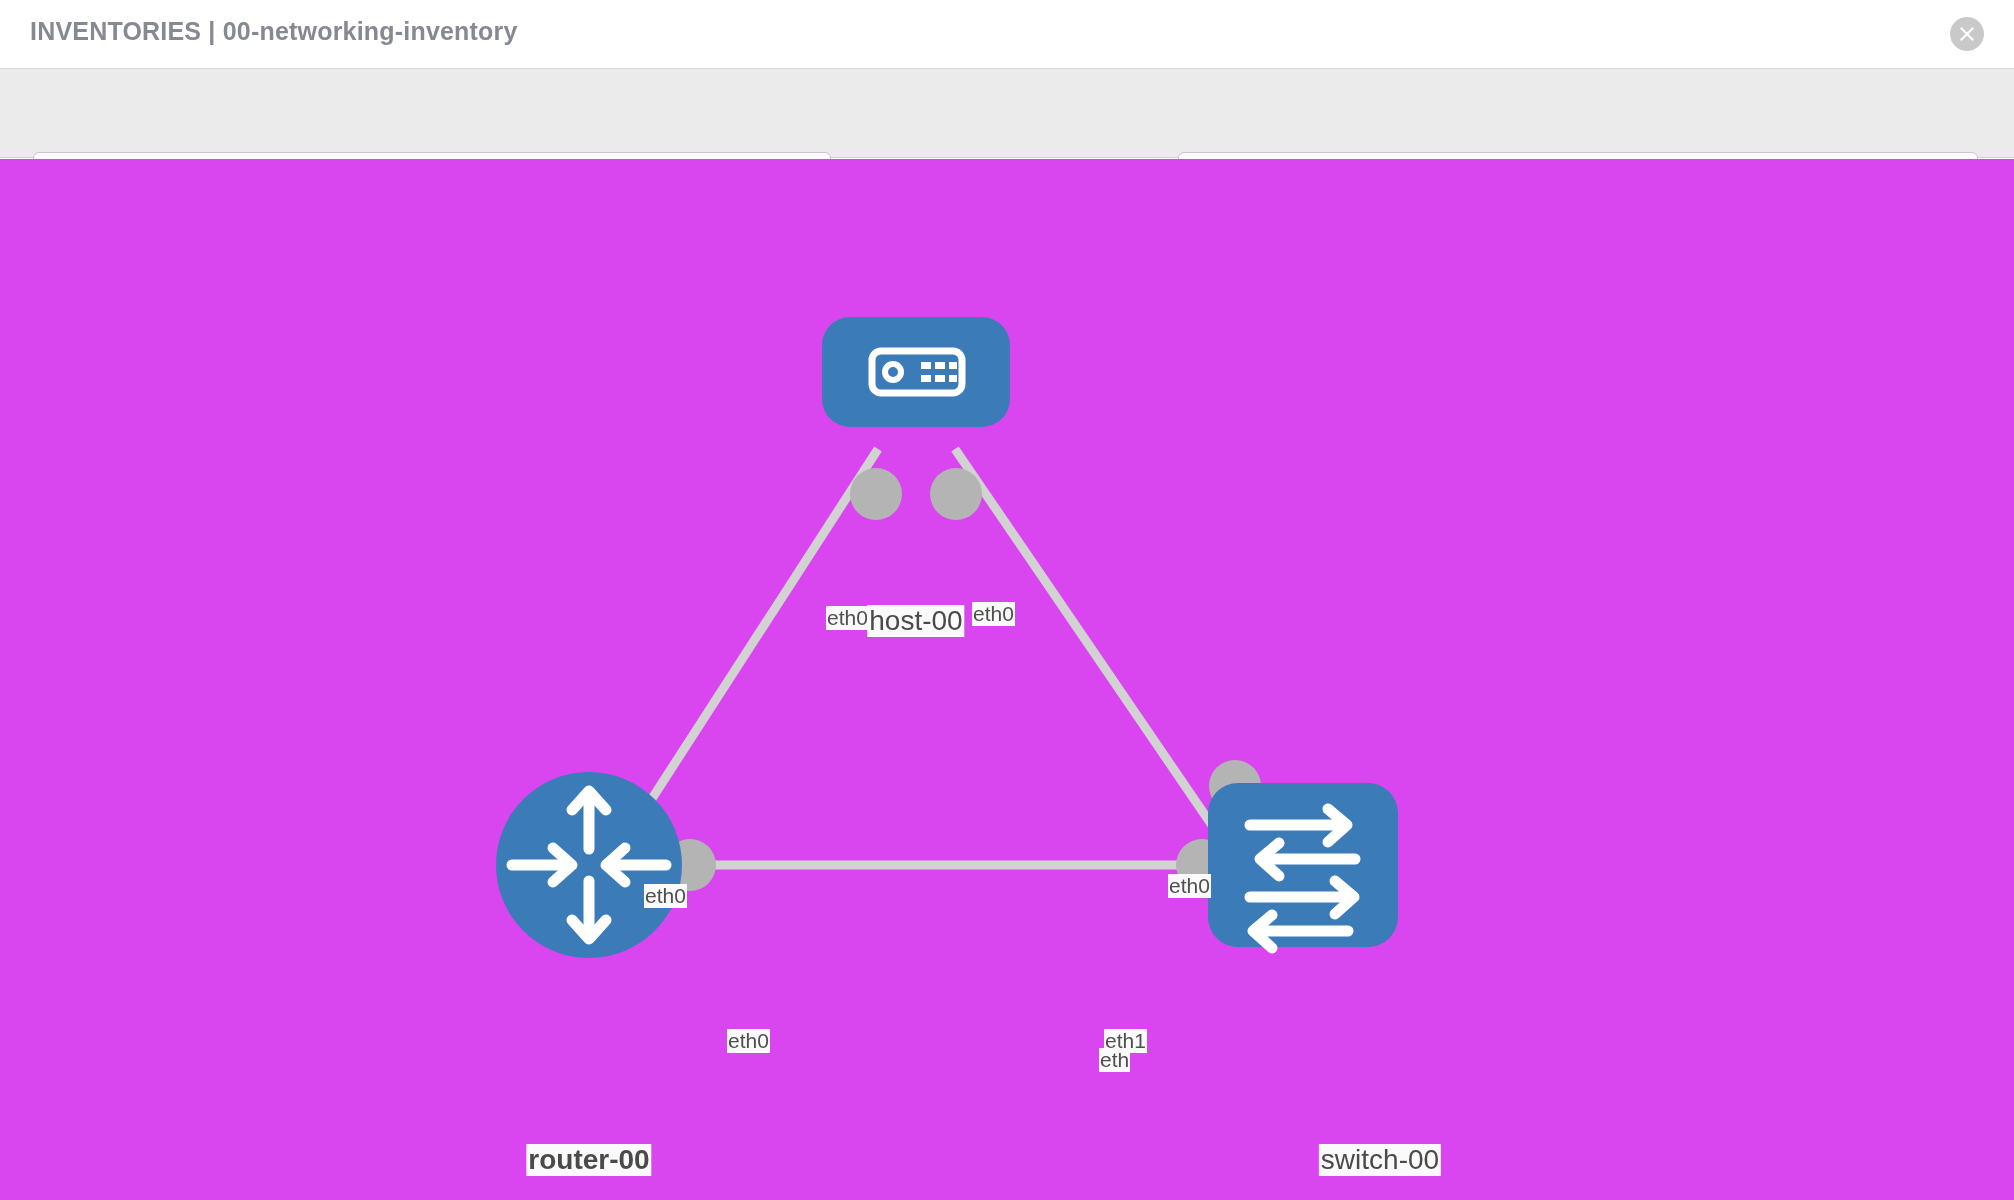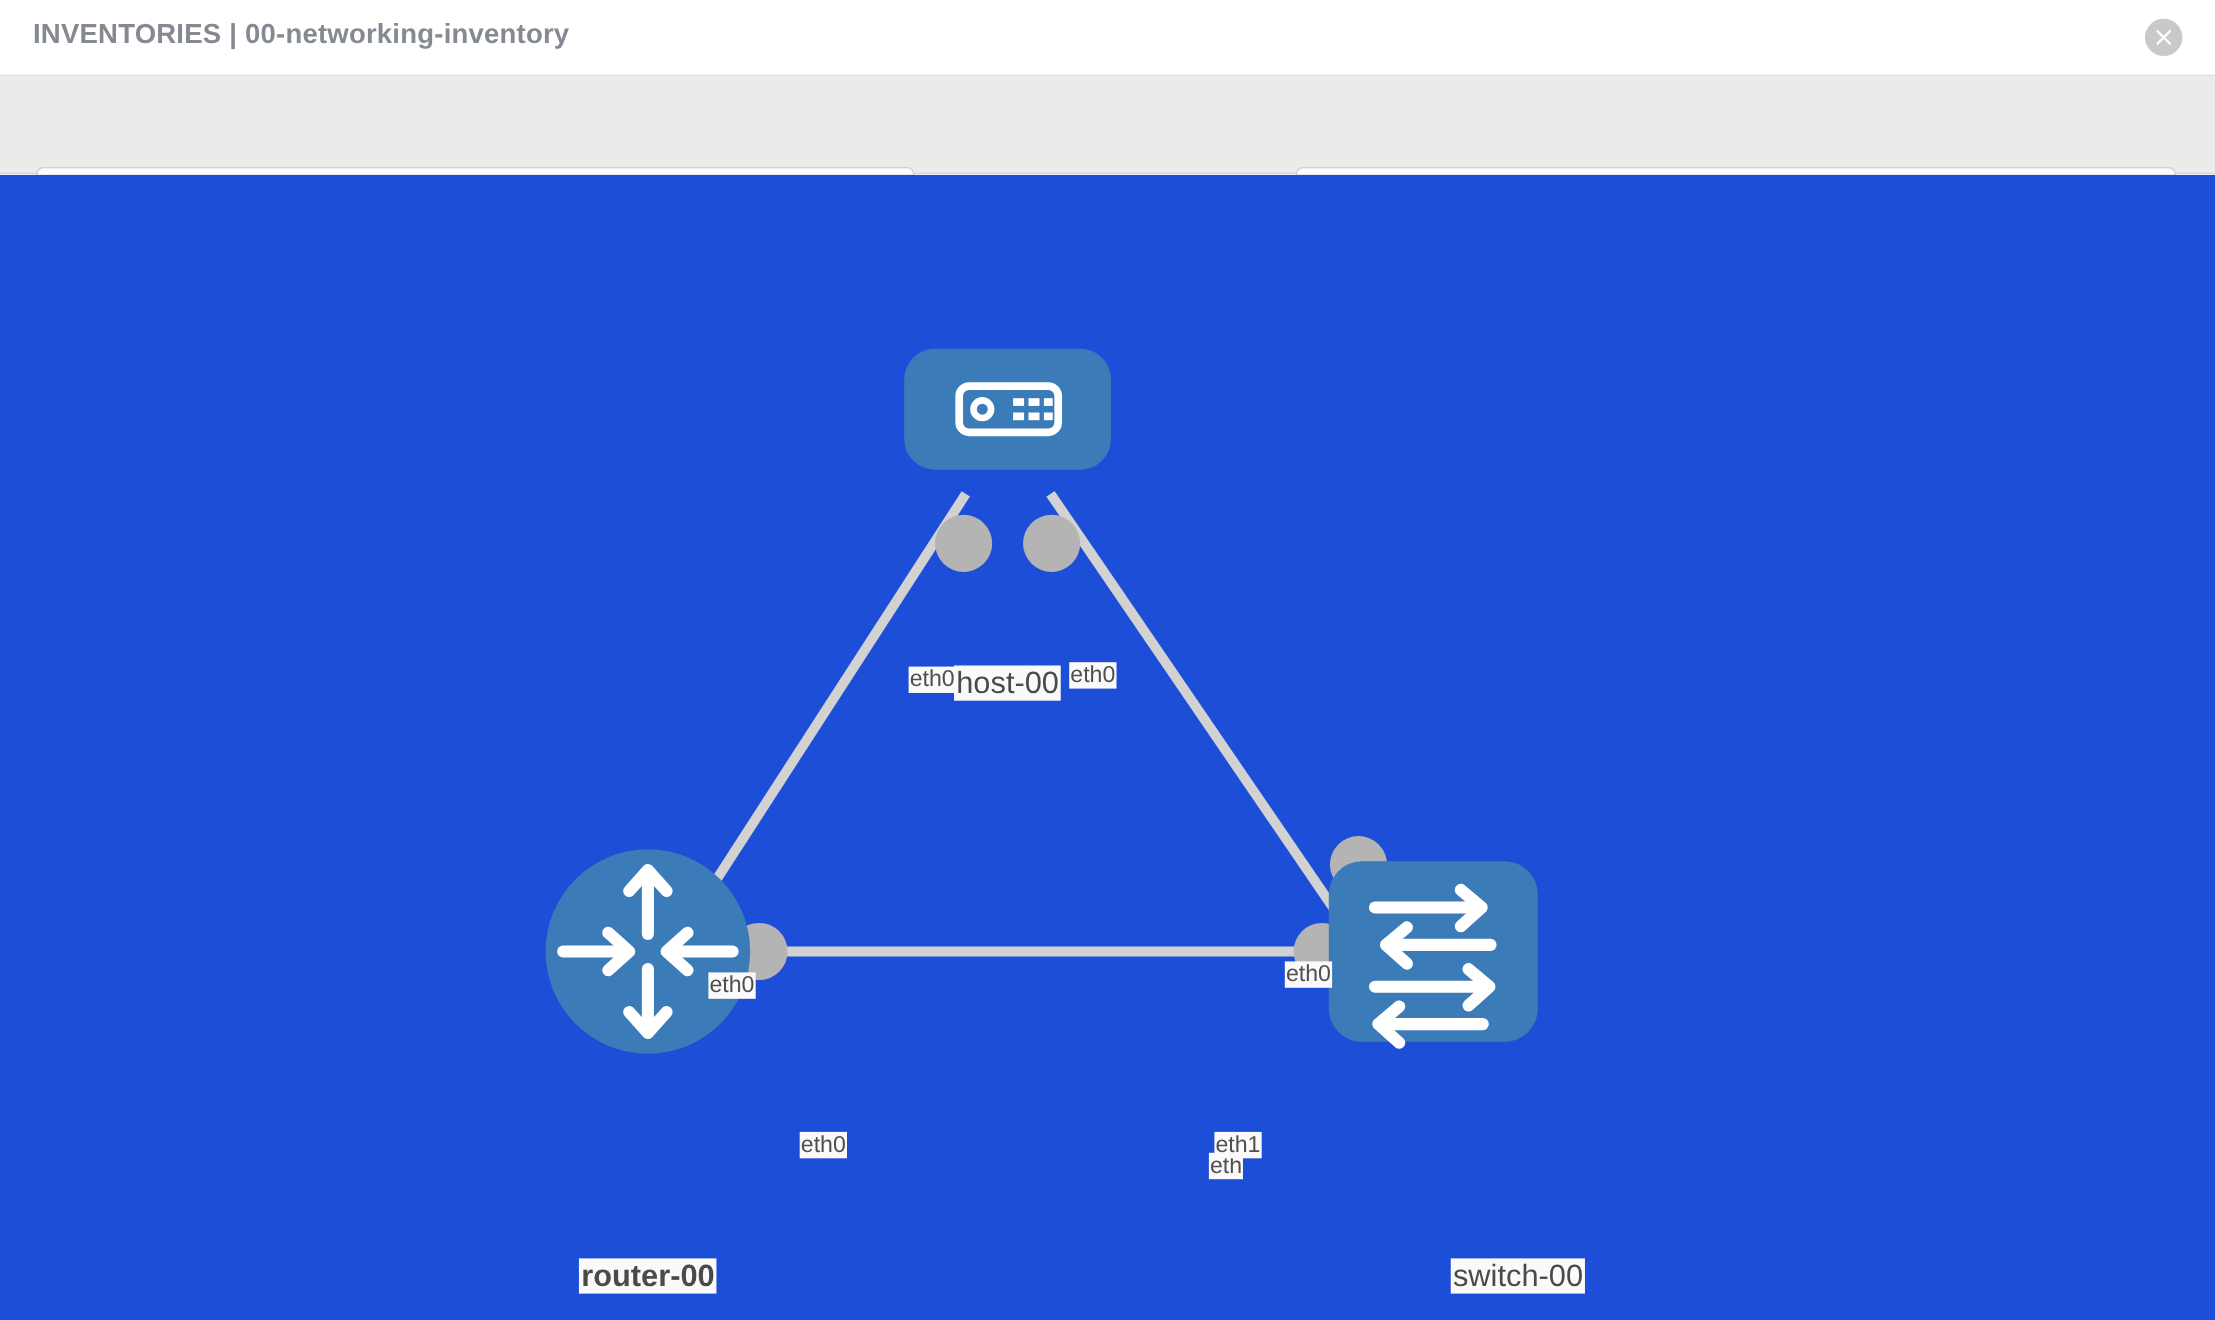--- a/index.html
+++ b/index.html
@@ -67,21 +67,21 @@
   }
   .search-box .sel-label {
     position: absolute; left: 18px; top: 13px;
     font-size: 23px; color: #a2a2a2; letter-spacing: .4px;
   }
 
   
   .canvas {
     position: absolute; top: 159px; left: 0;
     width: 2014px; height: 1041px;
-    background: #1d4ed8;
+    background: #d946ef;
     overflow: hidden;
   }
   .canvas svg.topo { position: absolute; left: 0; top: 0; }
 
   .node-label {
     position: absolute;
     font-size: 28px; color: #4a4a4a;
     background: #fafafa;
     white-space: nowrap;
     transform: translateX(-50%);

